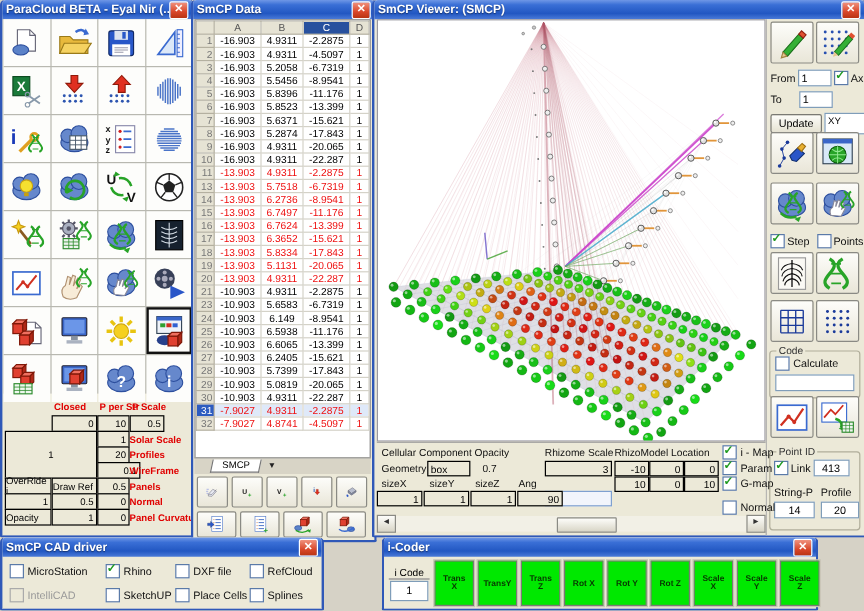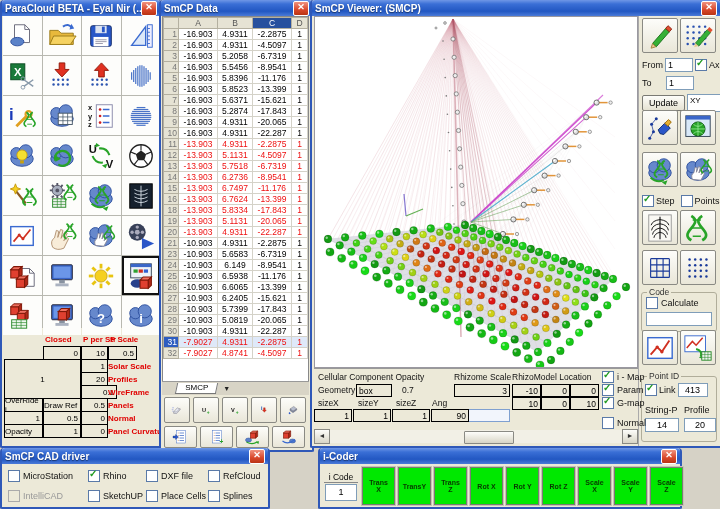--- a/index.html
+++ b/index.html
@@ -579,27 +579,20 @@
               <td class="val">1</td>
             </tr>
             <tr class="red">
               <td class="rh">11</td>
               <td class="val">-13.903</td>
               <td class="val">4.9311</td>
               <td class="val">-2.2875</td>
               <td class="val">1</td>
             </tr>
             <tr class="red">
-              <td class="rh">12</td>
-              <td class="val">-13.903</td>
-              <td class="val">5.1131</td>
-              <td class="val">-4.5097</td>
-              <td class="val">1</td>
-            </tr>
-            <tr class="red">
               <td class="rh">13</td>
               <td class="val">-13.903</td>
               <td class="val">5.7518</td>
               <td class="val">-6.7319</td>
               <td class="val">1</td>
             </tr>
             <tr class="red">
               <td class="rh">14</td>
               <td class="val">-13.903</td>
               <td class="val">6.2736</td>
@@ -611,20 +604,27 @@
               <td class="val">-13.903</td>
               <td class="val">6.7497</td>
               <td class="val">-11.176</td>
               <td class="val">1</td>
             </tr>
             <tr class="red">
               <td class="rh">16</td>
               <td class="val">-13.903</td>
               <td class="val">6.7624</td>
               <td class="val">-13.399</td>
+              <td class="val">1</td>
+            </tr>
+            <tr class="red">
+              <td class="rh">17</td>
+              <td class="val">-13.903</td>
+              <td class="val">6.3652</td>
+              <td class="val">-15.621</td>
               <td class="val">1</td>
             </tr>
             <tr class="red">
               <td class="rh">18</td>
               <td class="val">-13.903</td>
               <td class="val">5.8334</td>
               <td class="val">-17.843</td>
               <td class="val">1</td>
             </tr>
             <tr class="red">

